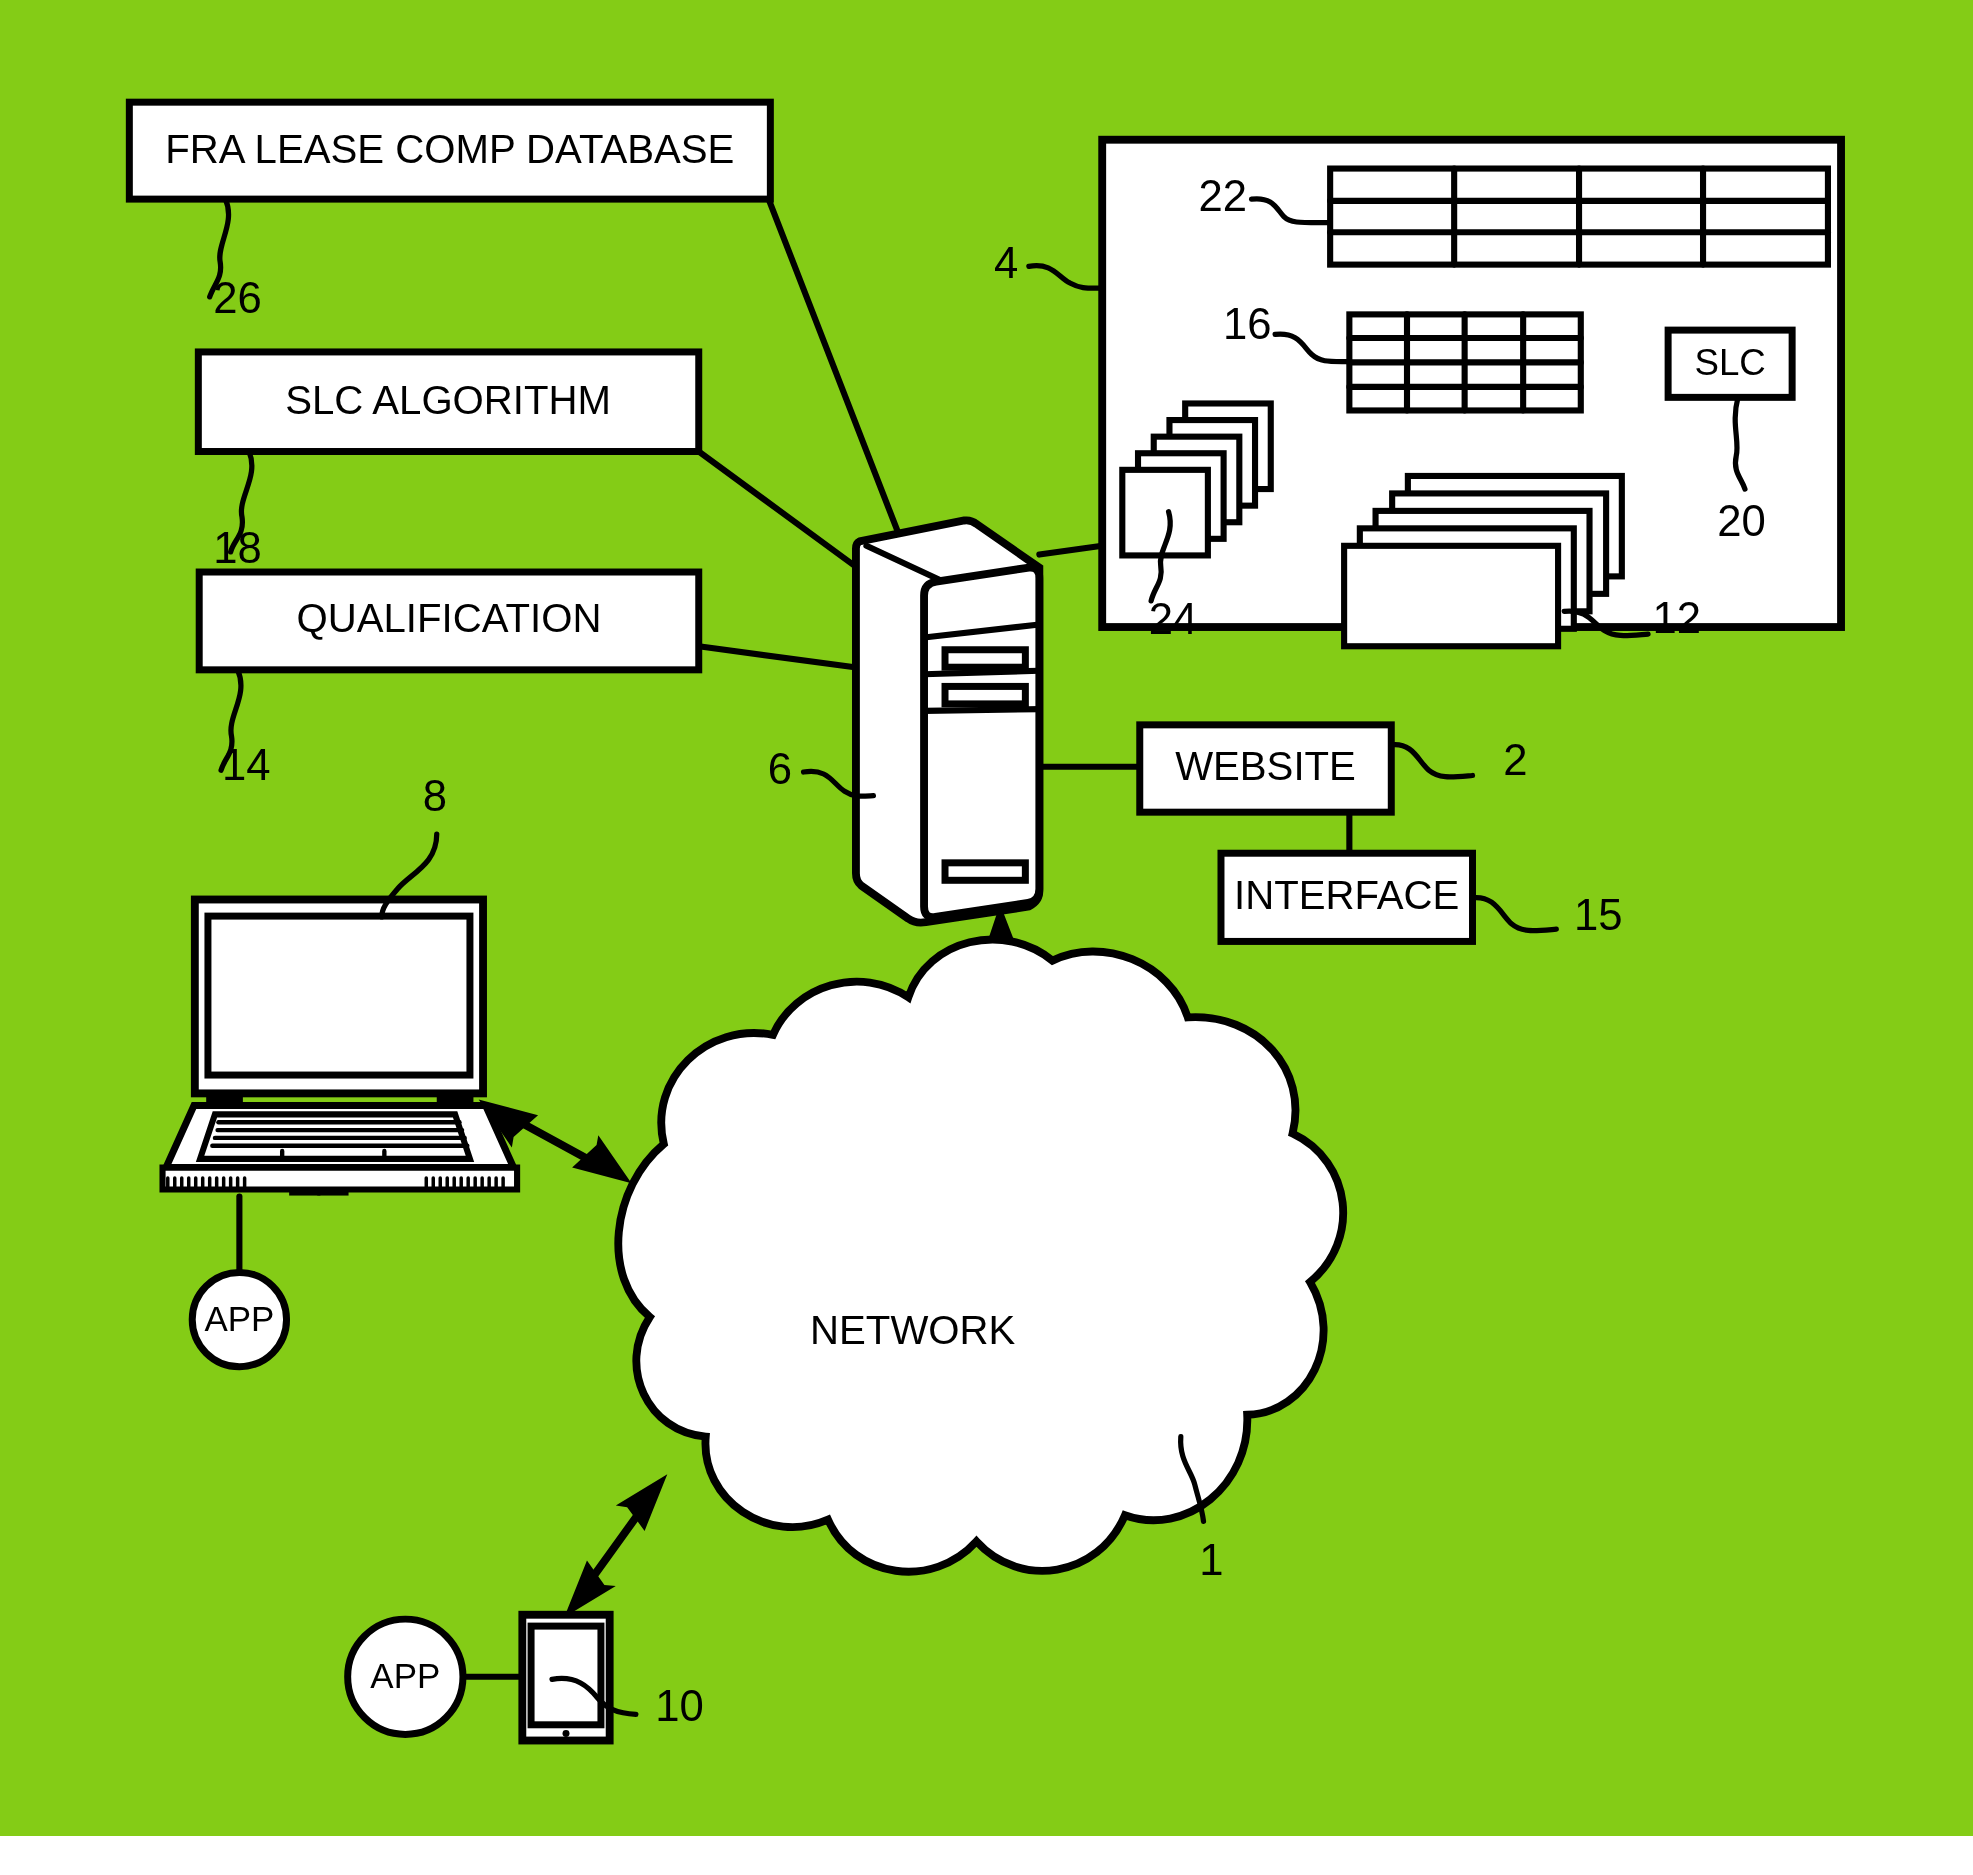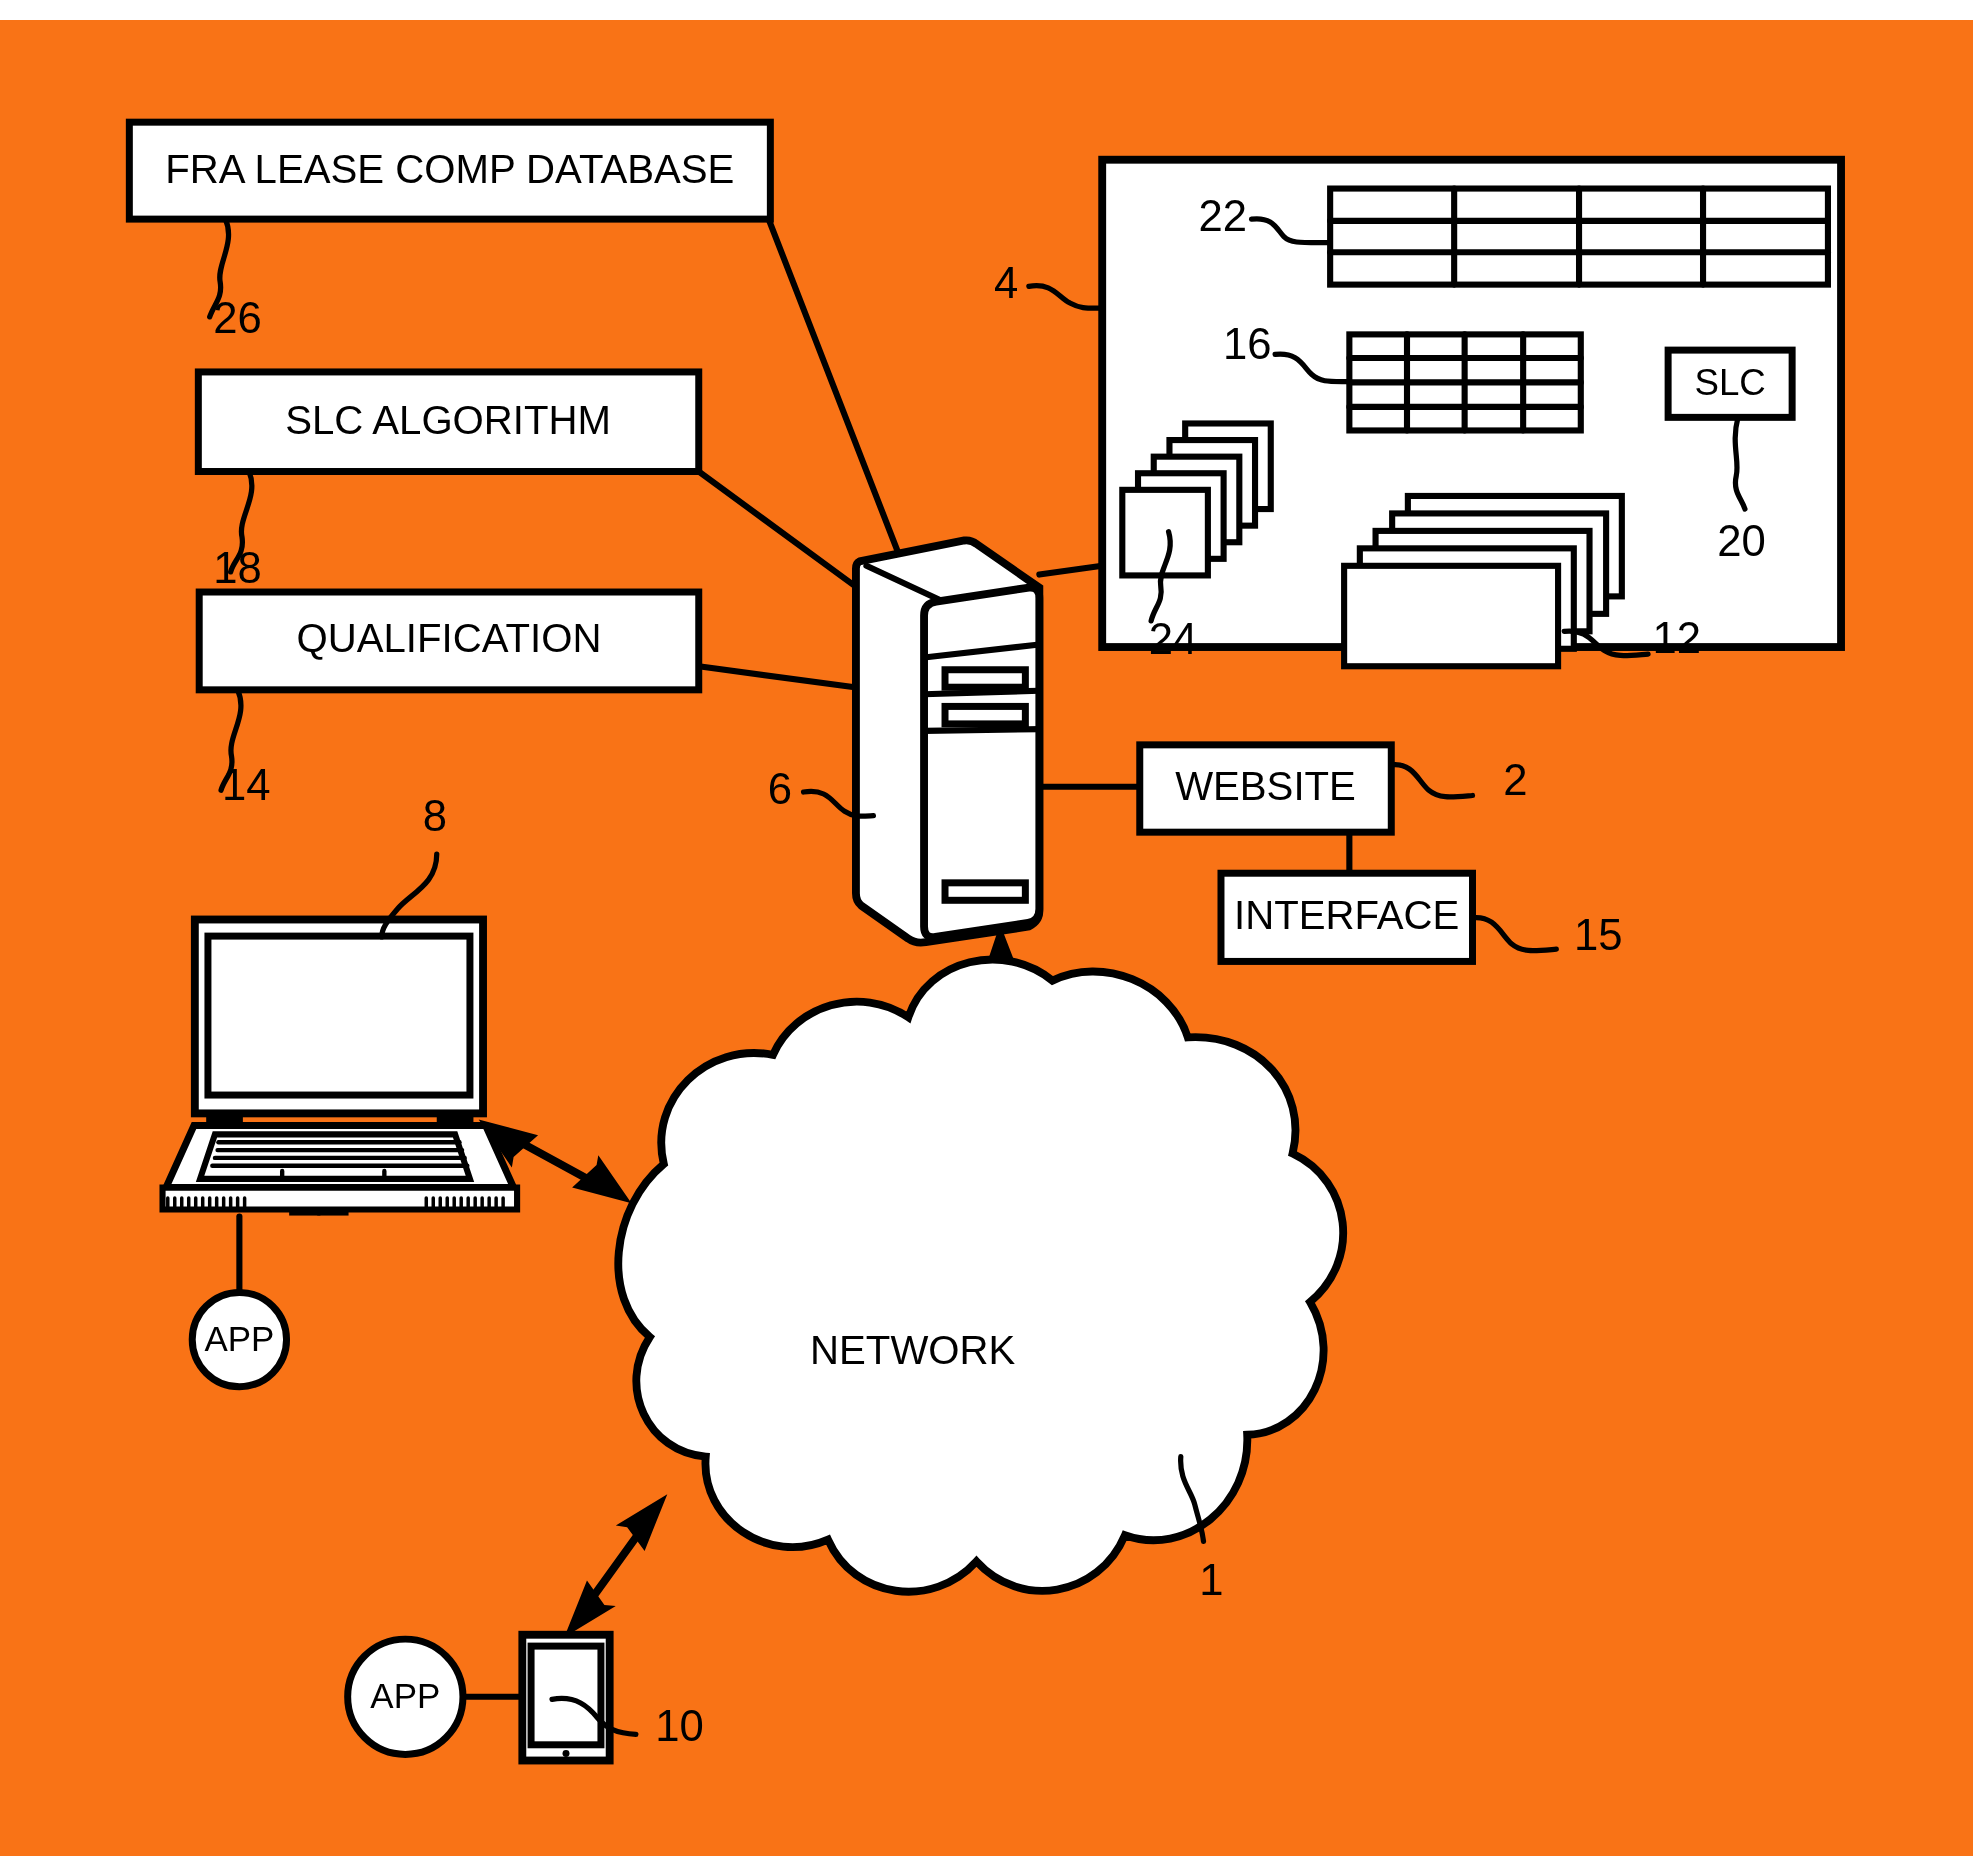--- a/index.html
+++ b/index.html
@@ -8,23 +8,22 @@
     padding: 0;
     background: #ffffff;
   }
   body {
     font-family: "Liberation Sans", sans-serif;
   }
   #diagram-root {
     position: relative;
     width: 1973px;
     height: 1836px;
-    background: #f97316;
+    background: #84cc16;
     overflow: hidden;
-    margin-top: 20px;
   }
   #diagram-svg {
     position: absolute;
     top: 0;
     left: 0;
     width: 1973px;
     height: 1875px;
     display: block;
   }
   text {

